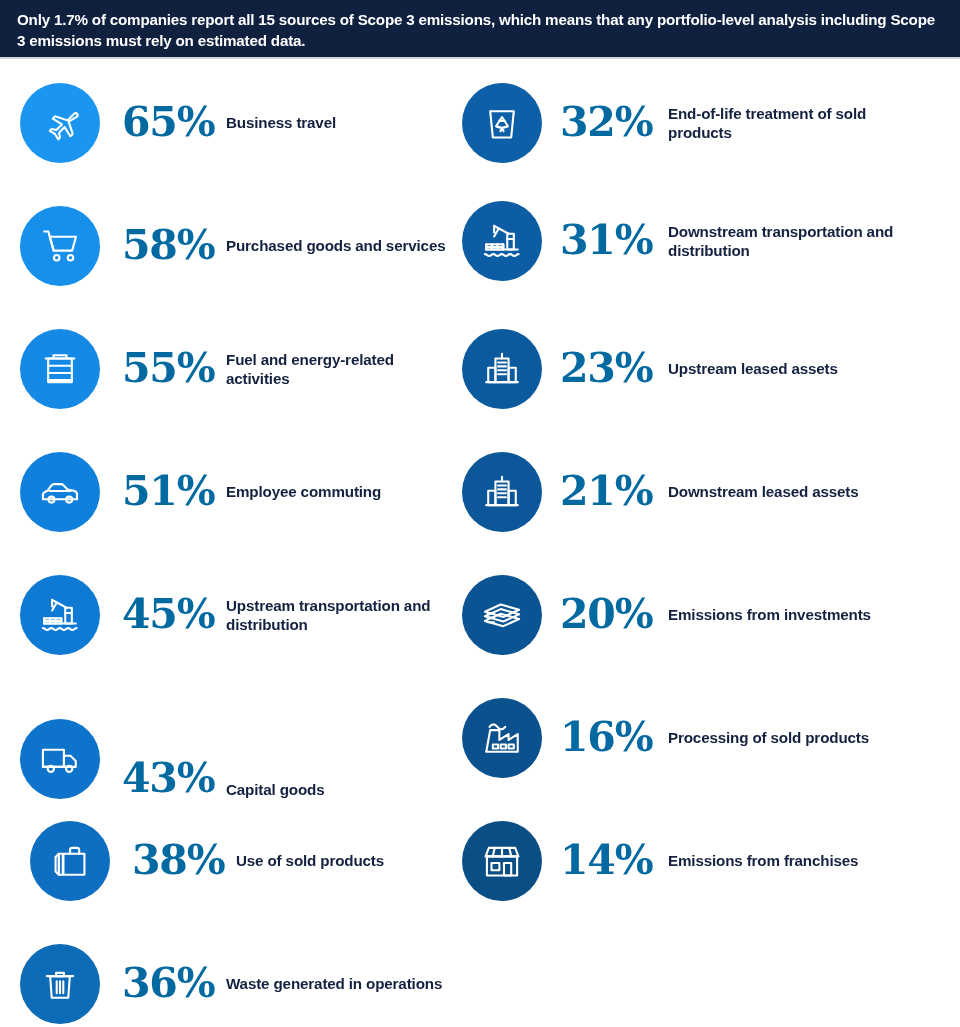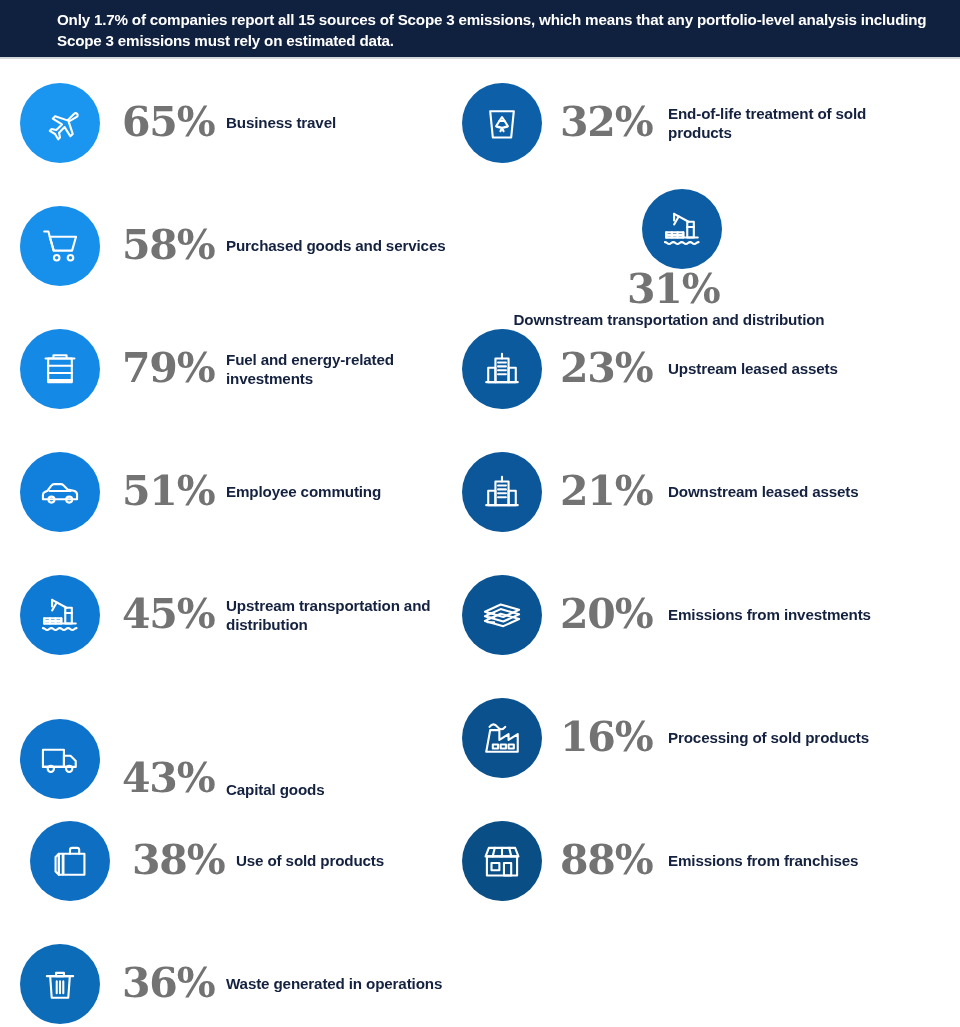--- a/index.html
+++ b/index.html
@@ -26,21 +26,20 @@
     padding: 9px 22px 0 17px;
     border-bottom: 2px solid #d4d6da;
   }
   #header-banner .headline {
     color: #ffffff;
     font-family: "Liberation Sans", sans-serif;
     font-size: 15.2px;
     font-weight: bold;
     line-height: 21px;
     letter-spacing: -0.2px;
-    margin-left: 40px;
   }
 
   
   #stats-area {
     position: absolute;
     left: 0; top: 61px;
     width: 960px;
     height: 966px;
   }
   .stat-column {
@@ -81,21 +80,21 @@
     fill: none;
     stroke-width: 1.6;
     stroke-linecap: round;
     stroke-linejoin: round;
   }
 
   .pct {
     font-family: "DejaVu Serif", "Liberation Serif", serif;
     font-weight: bold;
     font-size: 41px;
-    color: #737373;
+    color: #0369a1;
     letter-spacing: -1.2px;
     flex: 0 0 auto;
     width: 104px;
     text-align: left;
     margin-left: 22px;
     line-height: 1;
   }
   .label {
     font-family: "Liberation Sans", sans-serif;
     font-weight: bold;
@@ -145,22 +144,22 @@
       </div>
       <div class="stat-row" style="top: 246px;">
         <div class="icon-badge" style="background: rgb(20, 137, 230);">
           <span>
             <svg viewBox="0 0 32 32">
               <path d="M7 8h18v18H7z"></path>
               <path d="M7 13.5h18M7 19h18M7 24.5h18M5 8h22M11 8V5.5h10V8"></path>
             </svg>
           </span>
         </div>
-        <div class="pct">79%</div>
-        <div class="label">Fuel and energy-related investments</div>
+        <div class="pct">55%</div>
+        <div class="label">Fuel and energy-related activities</div>
       </div>
       <div class="stat-row" style="top: 369px;">
         <div class="icon-badge" style="background: rgb(17, 128, 220);">
           <span>
             <svg viewBox="0 0 32 32">
               <path d="M3 21.5h26v-3.6c0-1.6-1.1-2.6-2.6-2.9l-4.4-.8-3.4-3.4c-.6-.6-1.2-.8-2-.8h-5c-1 0-1.7.4-2.2 1.2L6.5 15 4.4 16c-.9.4-1.4 1.1-1.4 2z"></path>
               <path d="M8 15.2h16"></path>
               <circle cx="9.5" cy="21.8" r="2.3"></circle>
               <circle cx="23" cy="21.8" r="2.3"></circle>
             </svg>
@@ -242,21 +241,21 @@
               <path d="M18 14.5l2.5 4-2.5.6"></path>
               <path d="M14 14.5l-2.5 4 2.6.6"></path>
               <path d="M12.4 19.1l3.6.6-1.2 2.6"></path>
               <path d="M19.6 19.1l-3.6.6 1.2 2.6"></path>
             </svg>
           </span>
         </div>
         <div class="pct">32%</div>
         <div class="label">End-of-life treatment of sold products</div>
       </div>
-      <div class="stat-row" style="top: 128px; flex-direction: column;">
+      <div class="stat-row" style="top: 118px;">
         <div class="icon-badge" style="background: rgb(12, 93, 163);">
           <span>
             <svg viewBox="0 0 32 32">
               <path d="M4 22.5h24"></path>
               <path d="M3 26c1.6 0 1.6 1.4 3.2 1.4S7.8 26 9.4 26s1.6 1.4 3.2 1.4S14.2 26 15.8 26s1.6 1.4 3.2 1.4S20.6 26 22.2 26s1.6 1.4 3.2 1.4S27 26 28.6 26"></path>
               <path d="M4 18.5h13v4H4z"></path>
               <path d="M4 18.5v4M8.3 18.5v4M12.6 18.5v4M17 18.5v4M4 20.5h13"></path>
               <path d="M20 10.5h5v12h-5z"></path>
               <path d="M20 14.5h5"></path>
               <path d="M21 10.5L10 4.5"></path>
@@ -332,17 +331,17 @@
           <span>
             <svg viewBox="0 0 32 32">
               <path d="M4.5 12.5h23V27h-23z"></path>
               <path d="M3.5 12.5L6 6h20l2.5 6.5z"></path>
               <path d="M10.5 6l-1.6 6.5M16 6v6.5M21.5 6l1.6 6.5"></path>
               <path d="M8 17.5h6V23H8z"></path>
               <path d="M17.5 17.5h5.5V27h-5.5z"></path>
             </svg>
           </span>
         </div>
-        <div class="pct">88%</div>
+        <div class="pct">14%</div>
         <div class="label">Emissions from franchises</div>
       </div>
     </div>
 </div>
 
 </body></html>

